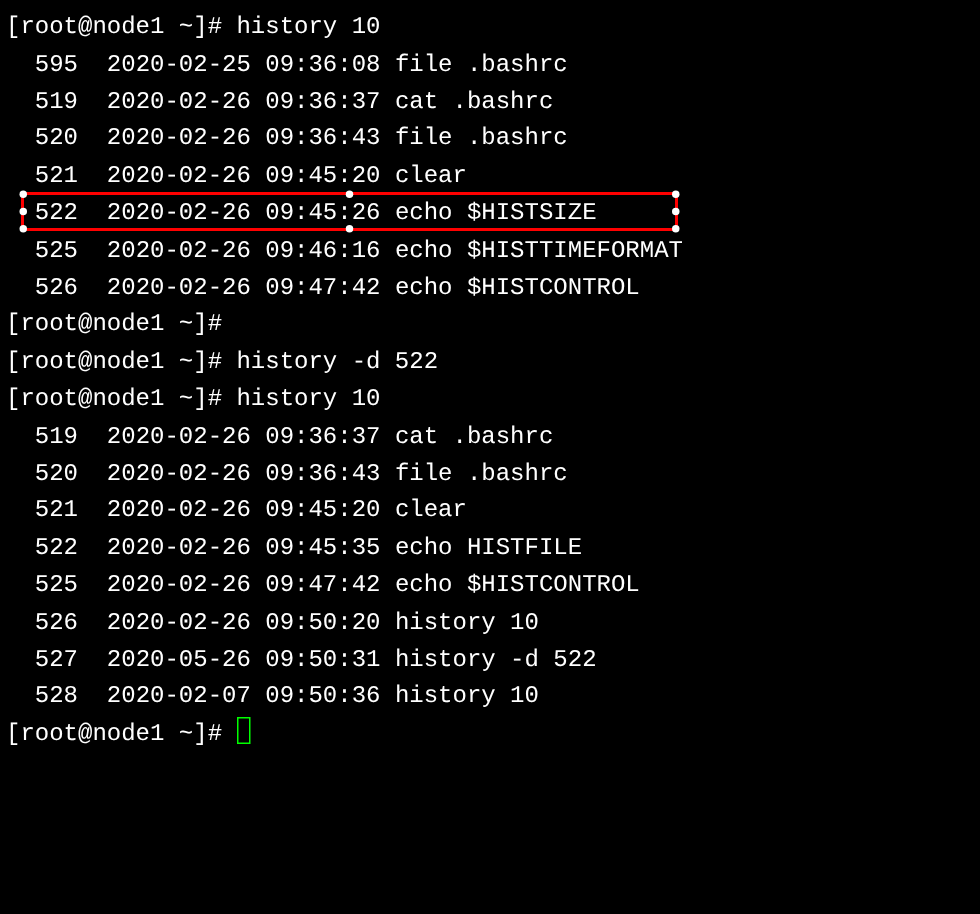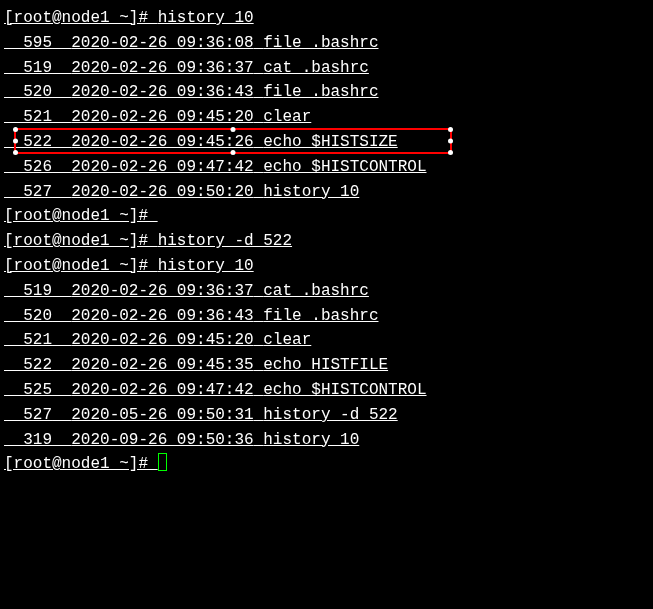--- a/index.html
+++ b/index.html
@@ -14,21 +14,20 @@
       line-height: 1.55;
       color: #fff;
       padding: 6px 4px;
       width: 653px;
       height: 609px;
       overflow: hidden;
     }
     .line {
       white-space: pre;
       position: relative;
-      text-decoration: underline;
     }
     .prompt {
       white-space: pre;
     }
     .highlight-box {
       position: absolute;
       border: 2px solid #ff0000;
       border-radius: 4px;
       left: 10px;
       width: 438px;
@@ -77,35 +76,36 @@
       margin-bottom: 2px;
     }
   </style>
 </head>
 <body>
 
 <div>
 
   <div class="line"><span class="prompt">[root@node1 ~]# </span><span>history 10</span></div>
 
-  <div class="line"><span>  595</span>  <span>2020-02-26 09:36:08</span> <span>file .bashrc</span></div>
+  <div class="line"><span>  595</span>  <span>2020-02-25 09:36:08</span> <span>file .bashrc</span></div>
   <div class="line"><span>  519</span>  <span>2020-02-26 09:36:37</span> <span>cat .bashrc</span></div>
   <div class="line"><span>  520</span>  <span>2020-02-26 09:36:43</span> <span>file .bashrc</span></div>
   <div class="line"><span>  521</span>  <span>2020-02-26 09:45:20</span> <span>clear</span></div>
   <div class="line"><span>  522</span>  <span>2020-02-26 09:45:26</span> <span>echo $HISTSIZE</span><div class="highlight-box"><span class="corner-dot dot-tl"></span><span class="corner-dot dot-tr"></span><span class="corner-dot dot-bl"></span><span class="corner-dot dot-br"></span><span class="corner-dot dot-tm"></span><span class="corner-dot dot-bm"></span></div></div>
+  <div class="line"><span>  525</span>  <span>2020-02-26 09:46:16</span> <span>echo $HISTTIMEFORMAT</span></div>
   <div class="line"><span>  526</span>  <span>2020-02-26 09:47:42</span> <span>echo $HISTCONTROL</span></div>
-  <div class="line"><span>  527</span>  <span>2020-02-26 09:50:20</span> <span>history 10</span></div>
 
   <div class="line"><span class="prompt">[root@node1 ~]# </span><span></span></div>
   <div class="line"><span class="prompt">[root@node1 ~]# </span><span>history -d 522</span></div>
   <div class="line"><span class="prompt">[root@node1 ~]# </span><span>history 10</span></div>
 
   <div class="line"><span>  519</span>  <span>2020-02-26 09:36:37</span> <span>cat .bashrc</span></div>
   <div class="line"><span>  520</span>  <span>2020-02-26 09:36:43</span> <span>file .bashrc</span></div>
   <div class="line"><span>  521</span>  <span>2020-02-26 09:45:20</span> <span>clear</span></div>
   <div class="line"><span>  522</span>  <span>2020-02-26 09:45:35</span> <span>echo HISTFILE</span></div>
   <div class="line"><span>  525</span>  <span>2020-02-26 09:47:42</span> <span>echo $HISTCONTROL</span></div>
+  <div class="line"><span>  526</span>  <span>2020-02-26 09:50:20</span> <span>history 10</span></div>
   <div class="line"><span>  527</span>  <span>2020-05-26 09:50:31</span> <span>history -d 522</span></div>
-  <div class="line"><span>  319</span>  <span>2020-09-26 09:50:36</span> <span>history 10</span></div>
+  <div class="line"><span>  528</span>  <span>2020-02-07 09:50:36</span> <span>history 10</span></div>
 
   <div class="line"><span class="prompt">[root@node1 ~]# </span><span class="cursor"></span></div>
 
 </div>
 
 </body></html>

